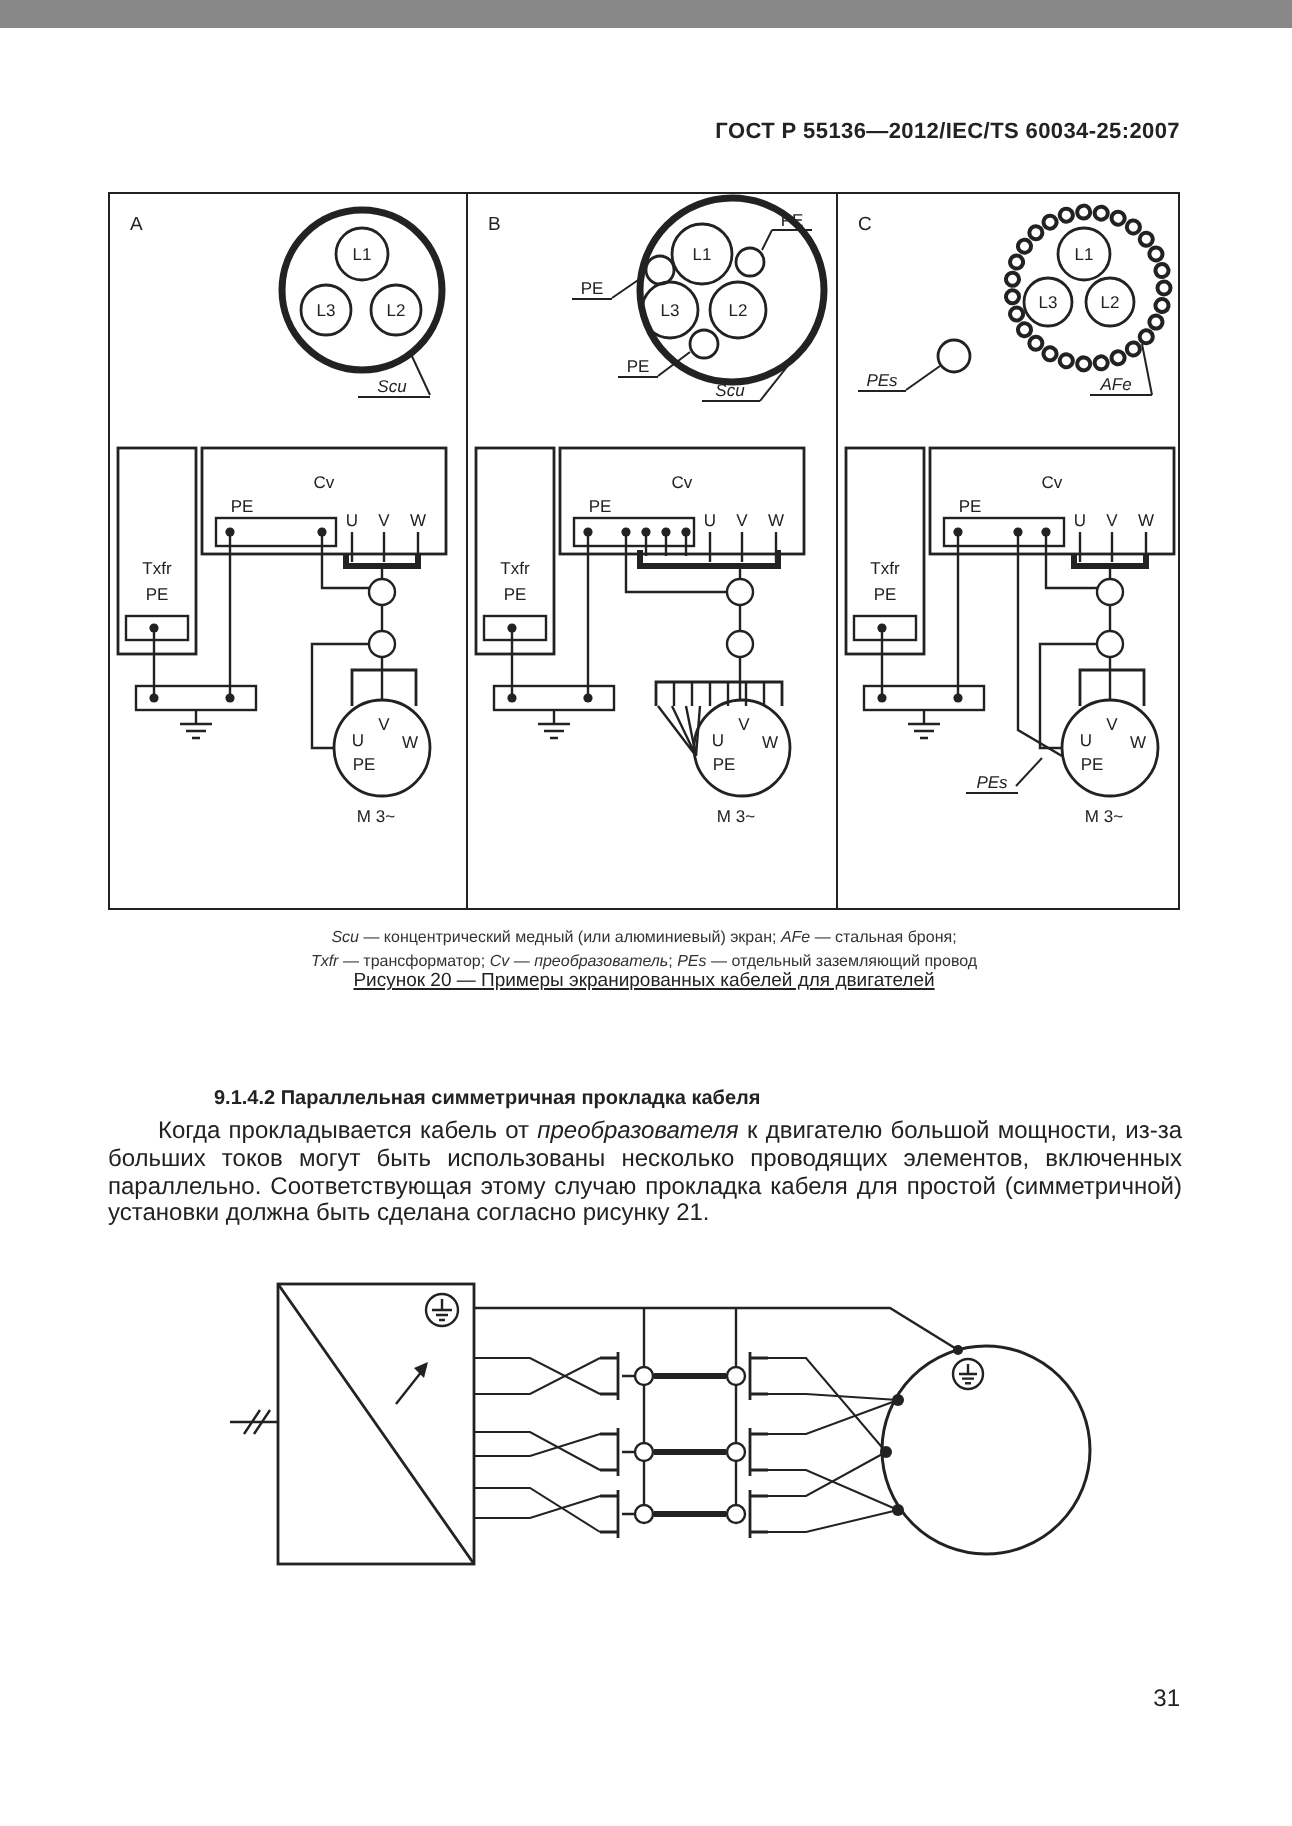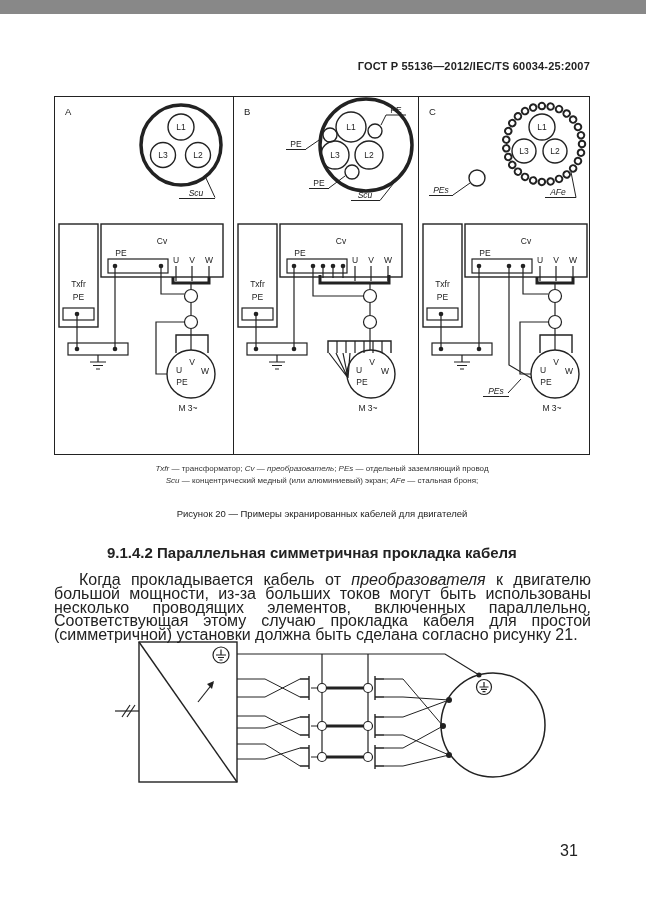--- a/index.html
+++ b/index.html
@@ -8,27 +8,27 @@
   .hdr{position:absolute;left:54px;top:46px;width:536px;text-align:right;
        font-size:11px;font-weight:bold;letter-spacing:.2px;}
   .figbox{position:absolute;left:54px;top:82px;width:536px;height:359px;
           border:1.5px solid #222;display:flex;box-sizing:border-box;}
   .figcol{height:100%;}
   .figcol + .figcol{border-left:1px solid #222;}
   .legend{position:absolute;left:54px;top:449px;width:536px;text-align:center;
           font-size:8px;line-height:12px;color:#333;}
   .figcap{position:absolute;left:54px;width:536px;text-align:center;
           font-size:9.5px;line-height:13px;}
-  .cap20{top:493px;}
+  .cap20{top:470px;text-decoration:underline;}
   .cap21{top:793px;}
-  .heading{position:absolute;left:80px;top:530px;font-size:15px;font-weight:bold;padding-left:27px;}
-  .para{position:absolute;left:54px;top:559px;width:537px;font-size:16px;
+  .heading{position:absolute;left:80px;top:530px;font-size:10px;font-weight:bold;padding-left:27px;}
+  .para{position:absolute;left:54px;top:545px;width:537px;font-size:12px;
         line-height:13.8px;text-align:justify;text-indent:25px;margin:0;}
   .fig21{position:absolute;left:115px;top:622px;}
-  .pagenum{position:absolute;left:560px;top:828px;width:30px;text-align:left;font-size:16px;}
+  .pagenum{position:absolute;left:560px;top:828px;width:30px;text-align:right;font-size:12px;}
   .it{font-style:italic;}
   svg text{font-family:"Liberation Sans",sans-serif;font-size:8.5px;fill:#222;}
   svg text.letter{font-size:9.5px;}
   .ln{stroke:#222;fill:none;stroke-width:1.2px;}
   .ln2{stroke:#222;fill:none;stroke-width:1.4px;}
   .ring{stroke:#222;fill:none;stroke-width:3.5px;}
   .thk{stroke:#222;fill:none;stroke-width:3px;}
   .dotf{fill:#222;stroke:none;}
   .gland{fill:#fff;stroke:#222;stroke-width:1.2px;}
   .thin{stroke:#222;fill:none;stroke-width:1px;}
@@ -237,22 +237,22 @@
           <path class="ln" d="M22,217 V252 M60,171 V252"></path>
           <g>
             <path class="ln" d="M43,258 V265 M35,265 H51 M38,268.5 H48 M41,272 H45"></path>
           </g>
         </g>
       </svg>
     </div>
   </div>
 
   <div class="legend">
+    <div><span class="it">Scu</span><span> — концентрический медный (или алюминиевый) экран; </span><span class="it">AFe</span><span> — стальная броня;</span></div>
     <div><span class="it">Txfr</span><span> — трансформатор; </span><span class="it">Cv</span><span> — </span><span class="it">преобразователь</span><span>; </span><span class="it">PEs</span><span> — отдельный заземляющий провод</span></div>
-    <div><span class="it">Scu</span><span> — концентрический медный (или алюминиевый) экран; </span><span class="it">AFe</span><span> — стальная броня;</span></div>
   </div>
 
   <div class="figcap cap20">
     <div>Рисунок 20 — Примеры экранированных кабелей для двигателей</div>
   </div>
 
   <div class="heading">9.1.4.2 Параллельная симметричная прокладка кабеля</div>
 
   <p class="para"><span>Когда прокладывается кабель от </span><span class="it">преобразователя</span><span> к двигателю большой мощности, из-за больших токов могут быть использованы несколько проводящих элементов, включенных параллельно. Соответствующая этому случаю прокладка кабеля для простой (симметричной) установки должна быть сделана согласно рисунку 21.</span></p>
 

